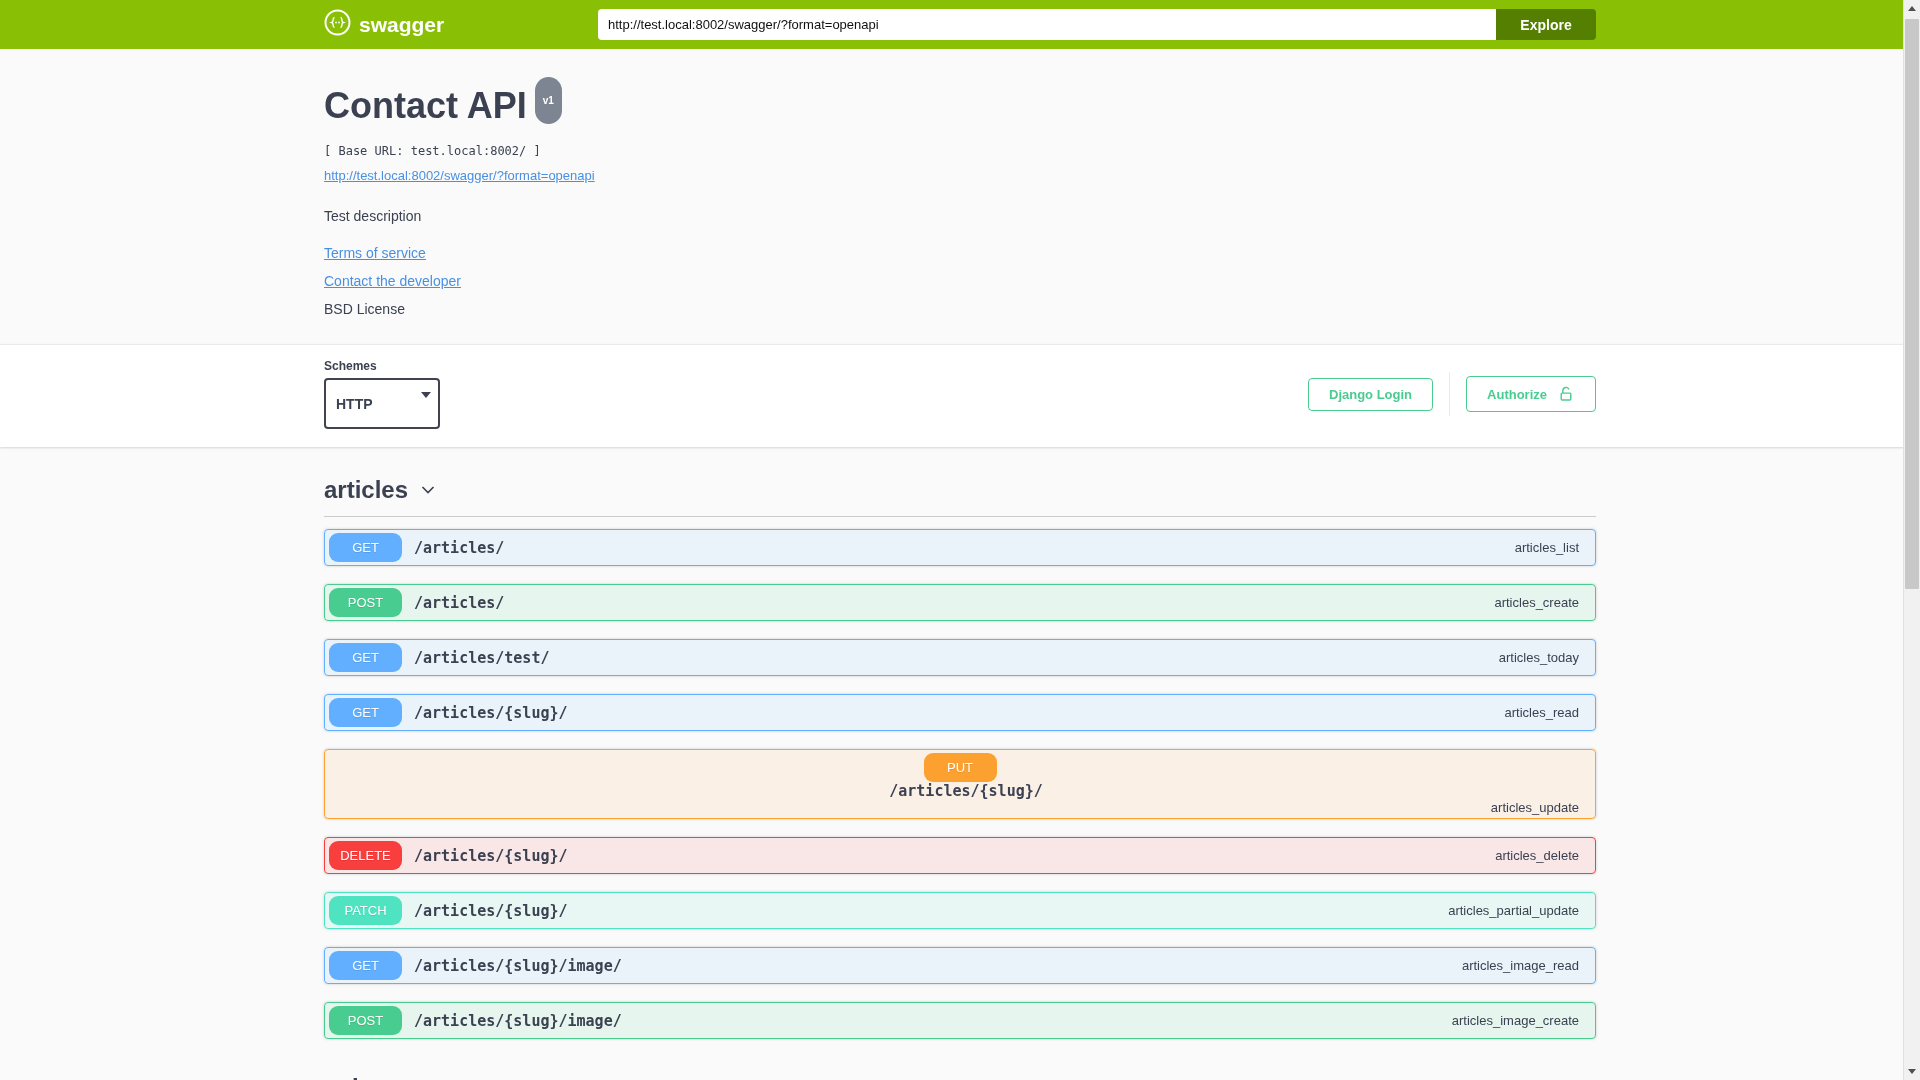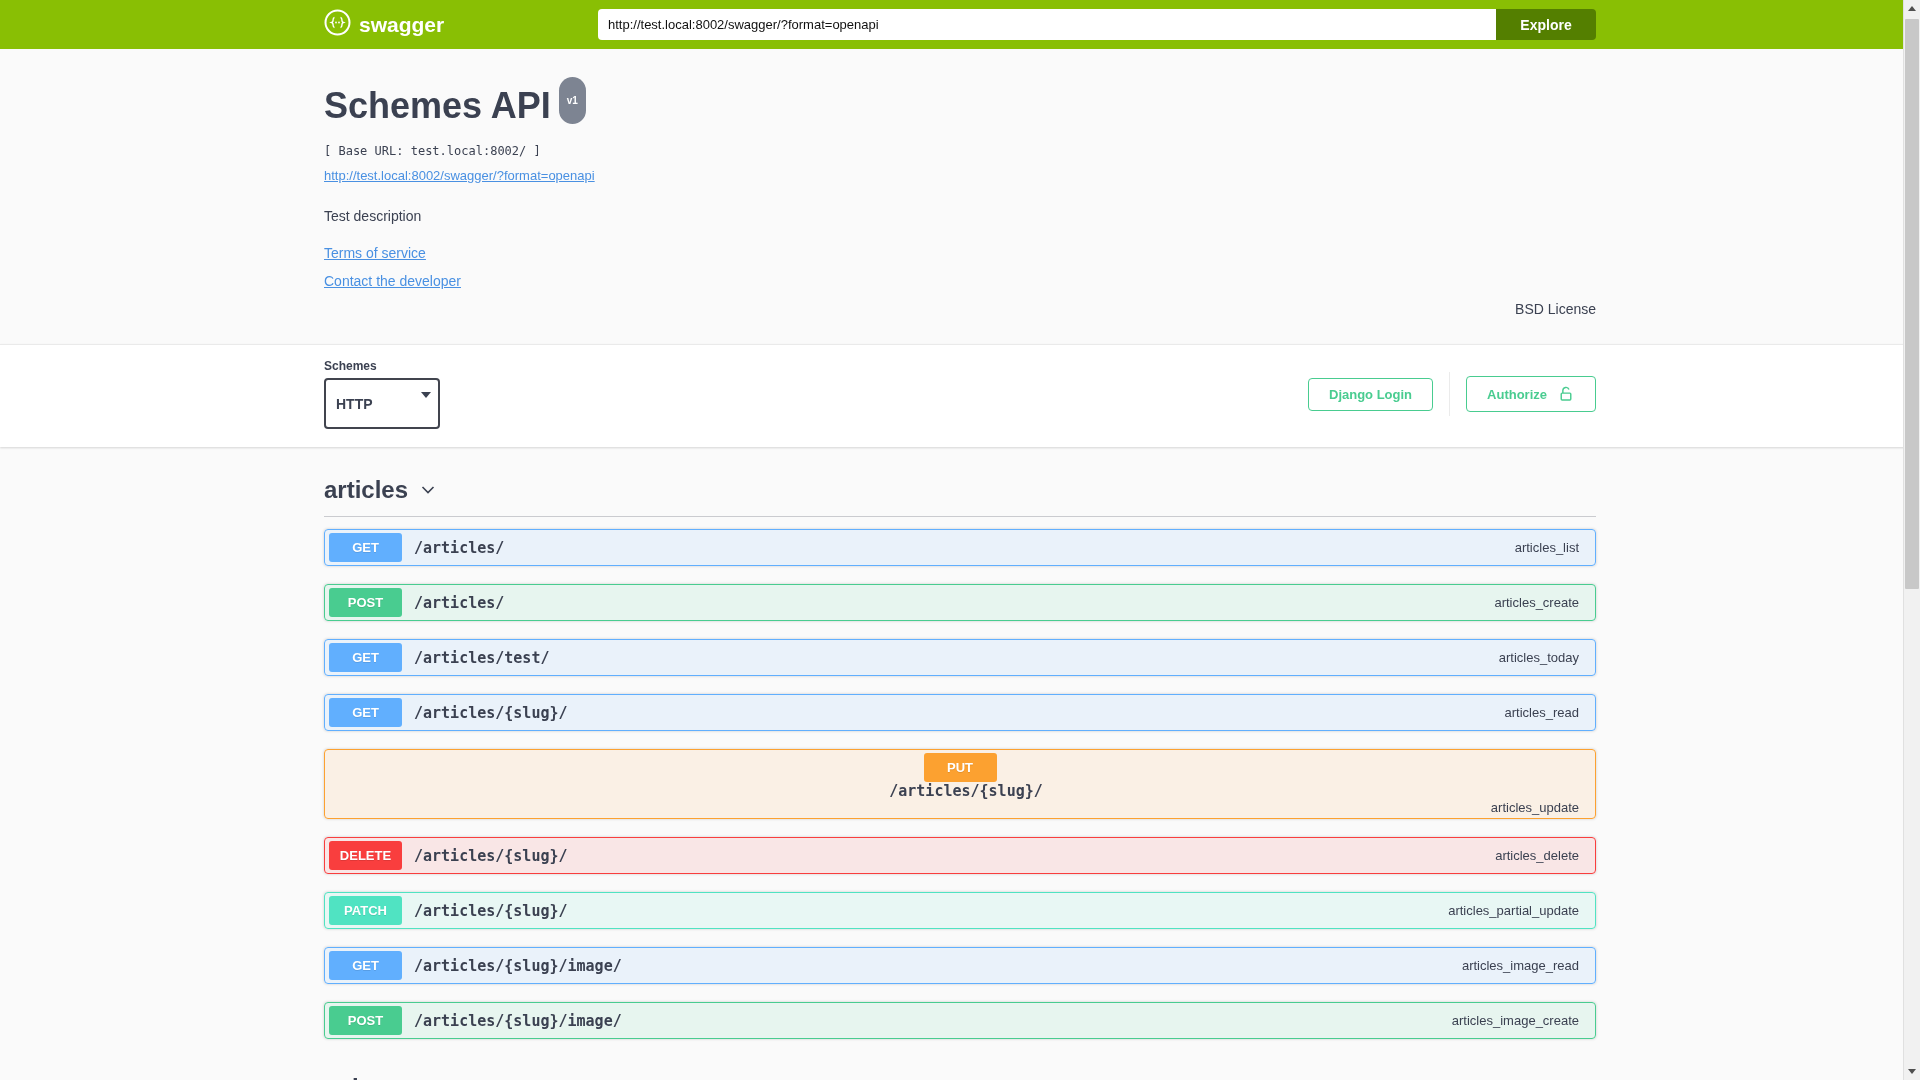--- a/index.html
+++ b/index.html
@@ -22,21 +22,21 @@
 
   
   .info-container { padding: 36px 0 26px; }
   .info-title { font-size: 36px; font-weight: 700; color: #3b4151; line-height: 41px; }
   .version-badge { display: inline-block; background: #7d8492; color: #fff; font-size: 10px; font-weight: 700;
     padding: 3px 8px; border-radius: 57px; position: relative; top: -14px; margin-left: 8px; }
   .base-url { font-size: 12px; margin-top: 6px; color: #3b4151; }
   .spec-link { display: inline-block; margin-top: 10px; font-size: 13px; color: #4990e2;
     text-decoration: underline; cursor: pointer; }
   .info-description { margin-top: 24px; font-size: 14px; line-height: 17px; }
-  .info-links { margin-top: 20px; text-align: right; }
+  .info-links { margin-top: 20px; }
   .info-link { display: table; margin-bottom: 11px; font-size: 14px; line-height: 17px;
     color: #4990e2; text-decoration: underline; cursor: pointer; }
   .license-text { font-size: 14px; line-height: 17px; color: #3b4151; margin-top: 2px; }
 
   
   .scheme-container { background: #fff; border-top: 1px solid #eaeaea;
     box-shadow: 0 1px 2px rgba(0,0,0,0.15); padding: 14px 0 18px; }
   .scheme-inner { display: flex; align-items: center; }
   .schemes-block { display: flex; flex-direction: column; }
   .schemes-title { font-size: 12px; font-weight: 700; margin-bottom: 5px; }
@@ -56,22 +56,22 @@
 
   
   .api-sections { padding: 12px 0 0; }
   .tag-header { display: flex; align-items: center; padding: 16px 0 12px;
     border-bottom: 1px solid rgba(59,65,81,0.25); cursor: pointer; }
   .tag-title { font-size: 24px; font-weight: 700; color: #3b4151; line-height: 29px; }
   .tag-chevron { margin-left: 10px; display: inline-flex; }
   .operations { padding-top: 12px; }
   .opblock { display: flex; align-items: center; padding: 3px 4px; border: 1px solid;
     border-radius: 4px; margin-bottom: 18px; box-shadow: 0 0 3px rgba(0,0,0,0.19); cursor: pointer; }
-  .method-badge { min-width: 73px; text-align: center; padding: 7px 10px; border-radius: 3px; color: #fff;
-    font-weight: 700; font-size: 13px; line-height: 15px; text-shadow: 0 1px 0 rgba(0,0,0,0.1); }
+  .method-badge { min-width: 73px; text-align: center; padding: 7px 10px; border-radius: 9px; color: #fff;
+    font-weight: 400; font-size: 13px; line-height: 15px; text-shadow: 0 1px 0 rgba(0,0,0,0.1); }
   .op-path { margin-left: 12px; font-family: "DejaVu Sans Mono", "Liberation Mono", monospace;
     font-size: 15px; font-weight: 600; color: #3b4151; }
   .op-id { margin-left: auto; margin-right: 12px; font-size: 13px; color: #3b4151; }
 
   
   .scrollbar { position: fixed; top: 0; right: 0; width: 17px; height: 1080px; background: #f1f1f1;
     border-left: 1px solid #e0e0e0; z-index: 50; }
   .sb-btn { position: absolute; left: 0; width: 100%; height: 17px; display: flex; align-items: center;
     justify-content: center; background: #f1f1f1; cursor: pointer; }
   .sb-up { top: 0; }
@@ -104,21 +104,21 @@
       </div>
       <form class="download-url-wrapper">
         <input class="download-url-input" type="text" value="http://test.local:8002/swagger/?format=openapi" style="">
         <button class="explore-btn" type="button">Explore</button>
       </form>
     </div>
   </header>
 
   <section class="info-container">
     <div class="wrapper">
-      <h1 class="info-title"><span>Schemes API</span><span class="version-badge">v1</span></h1>
+      <h1 class="info-title"><span>Contact API</span><span class="version-badge">v1</span></h1>
       <div class="base-url mono">[ Base URL: test.local:8002/ ]</div>
       <a class="spec-link">http://test.local:8002/swagger/?format=openapi</a>
       <div class="info-description">Test description</div>
       <div class="info-links">
         <a class="info-link">Terms of service</a>
         <a class="info-link">Contact the developer</a>
         <div class="license-text">BSD License</div>
       </div>
     </div>
   </section>

